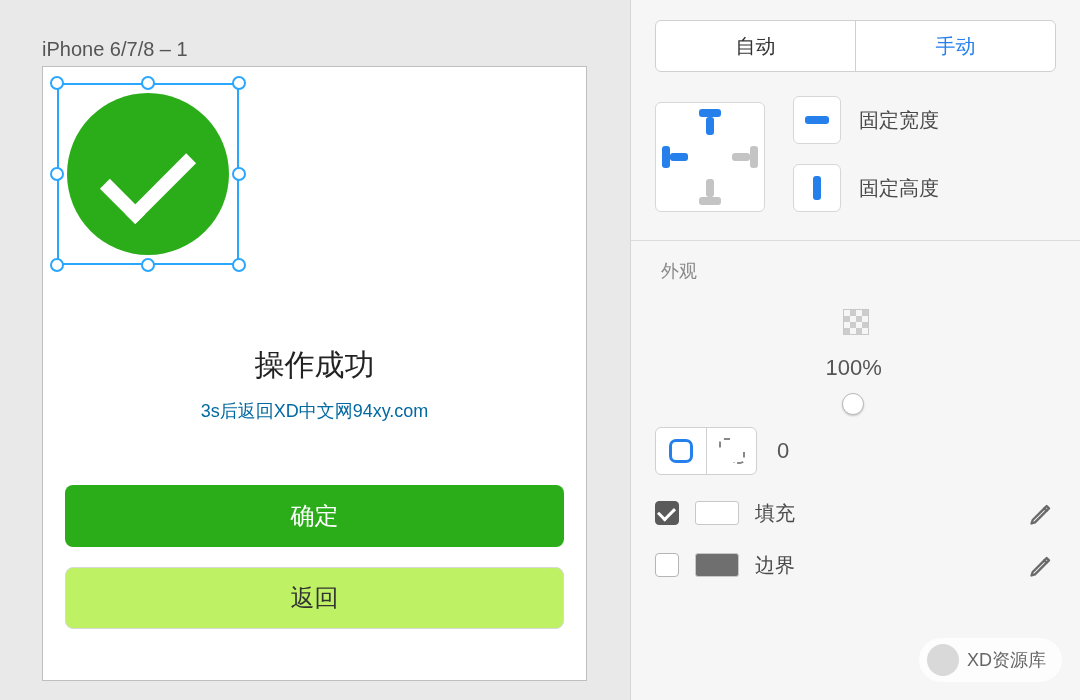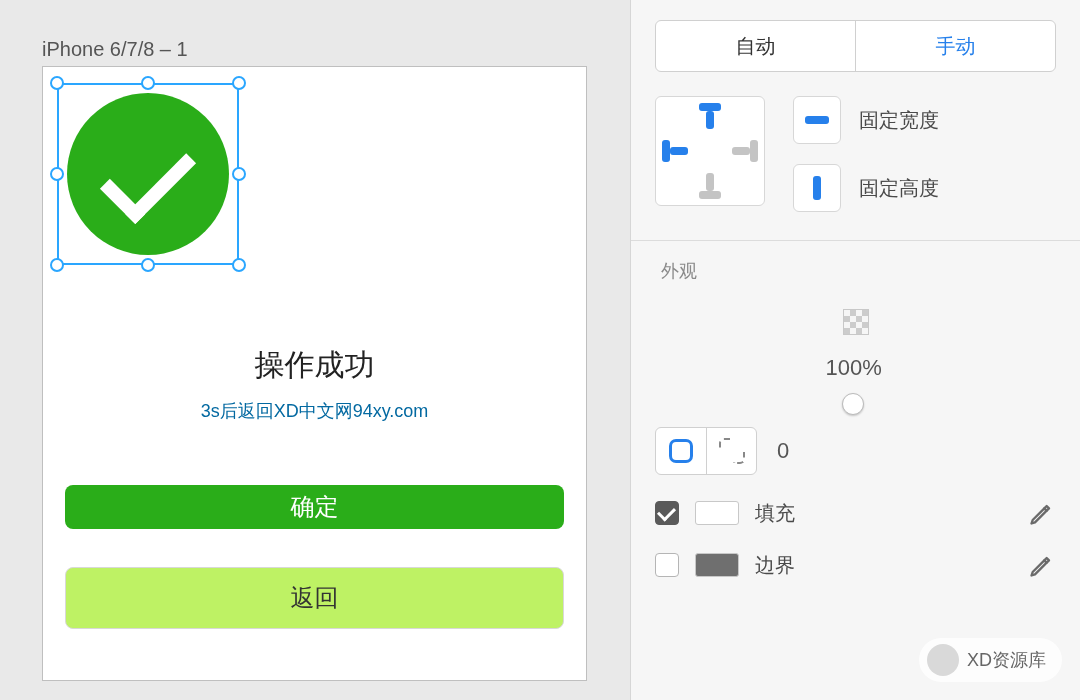--- a/index.html
+++ b/index.html
@@ -87,21 +87,21 @@
     position: absolute;
     top: 332px; left: 0; right: 0;
     text-align: center;
     font-size: 18px;
     color: #0369a1;
   }
   .btn-primary {
     position: absolute;
     left: 22px; right: 22px;
     top: 418px;
-    height: 44px;
+    height: 62px;
     background: #2aad19;
     color: #fff;
     border-radius: 8px;
     display: flex;
     align-items: center;
     justify-content: center;
     font-size: 24px;
   }
   .btn-secondary {
     position: absolute;
@@ -143,21 +143,21 @@
     font-size: 20px;
     color: #333;
     cursor: pointer;
   }
   .seg-btn + .seg-btn { border-left: 1px solid #d0d0d0; }
   .seg-btn.active { color: #2680eb; }
 
   .constraints-row {
     margin: 24px 24px 0 24px;
     display: flex;
-    align-items: flex-start;
+    align-items: flex-end;
     gap: 28px;
   }
   .constraint-main {
     width: 110px; height: 110px;
     background: #fff;
     border: 1px solid #d7d7d7;
     border-radius: 6px;
     position: relative;
   }
   .cm-top, .cm-bottom {

